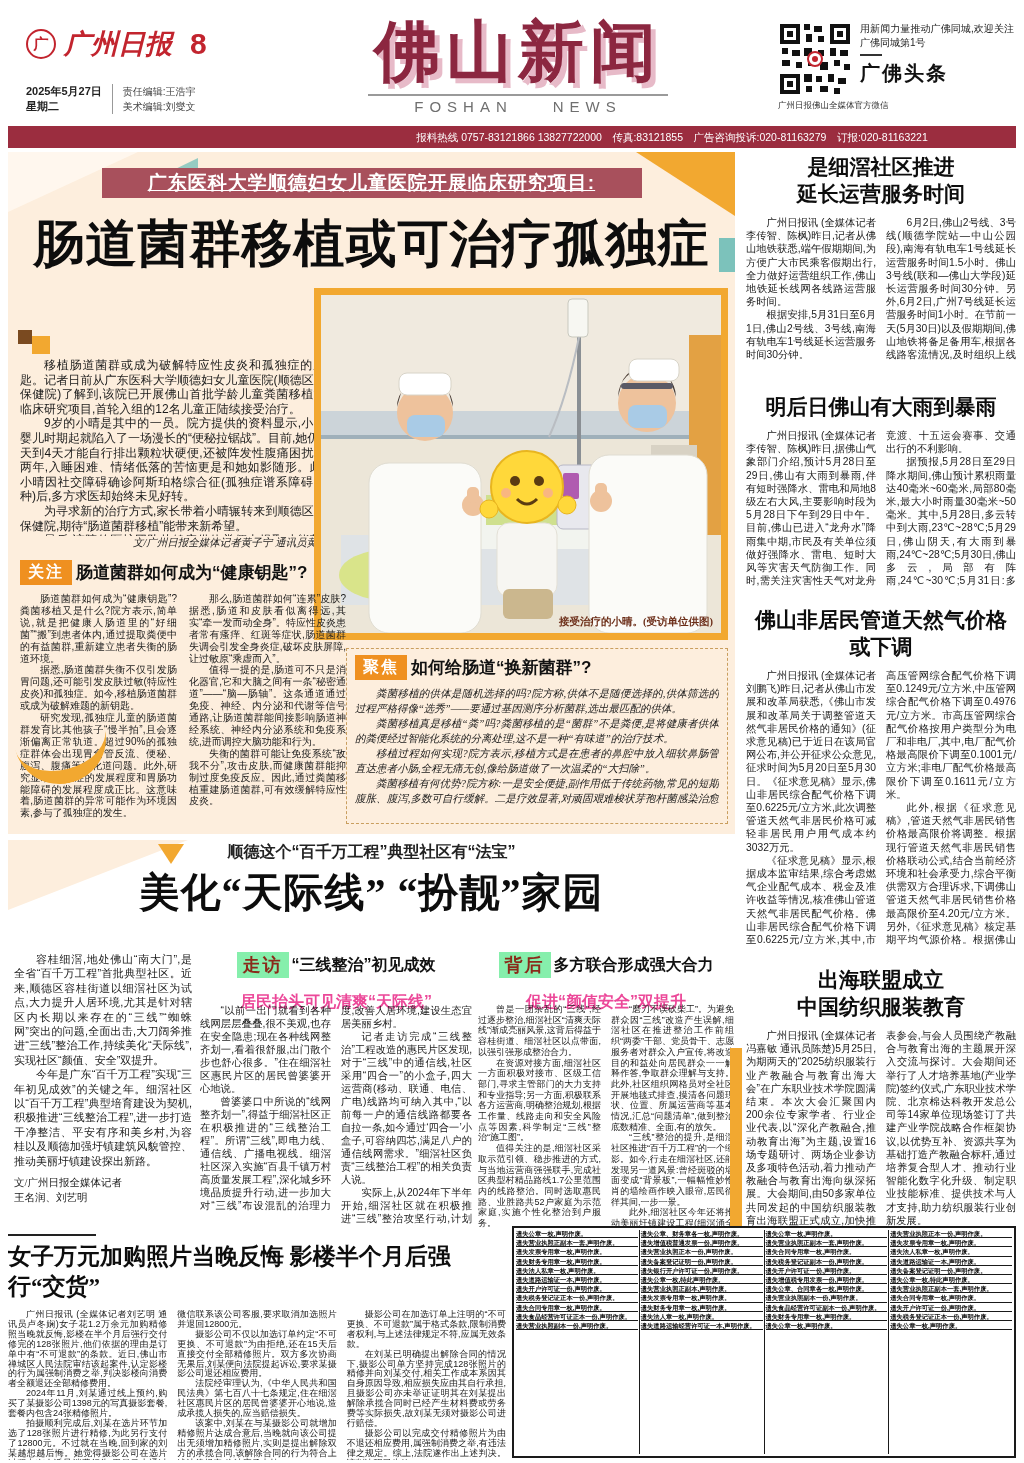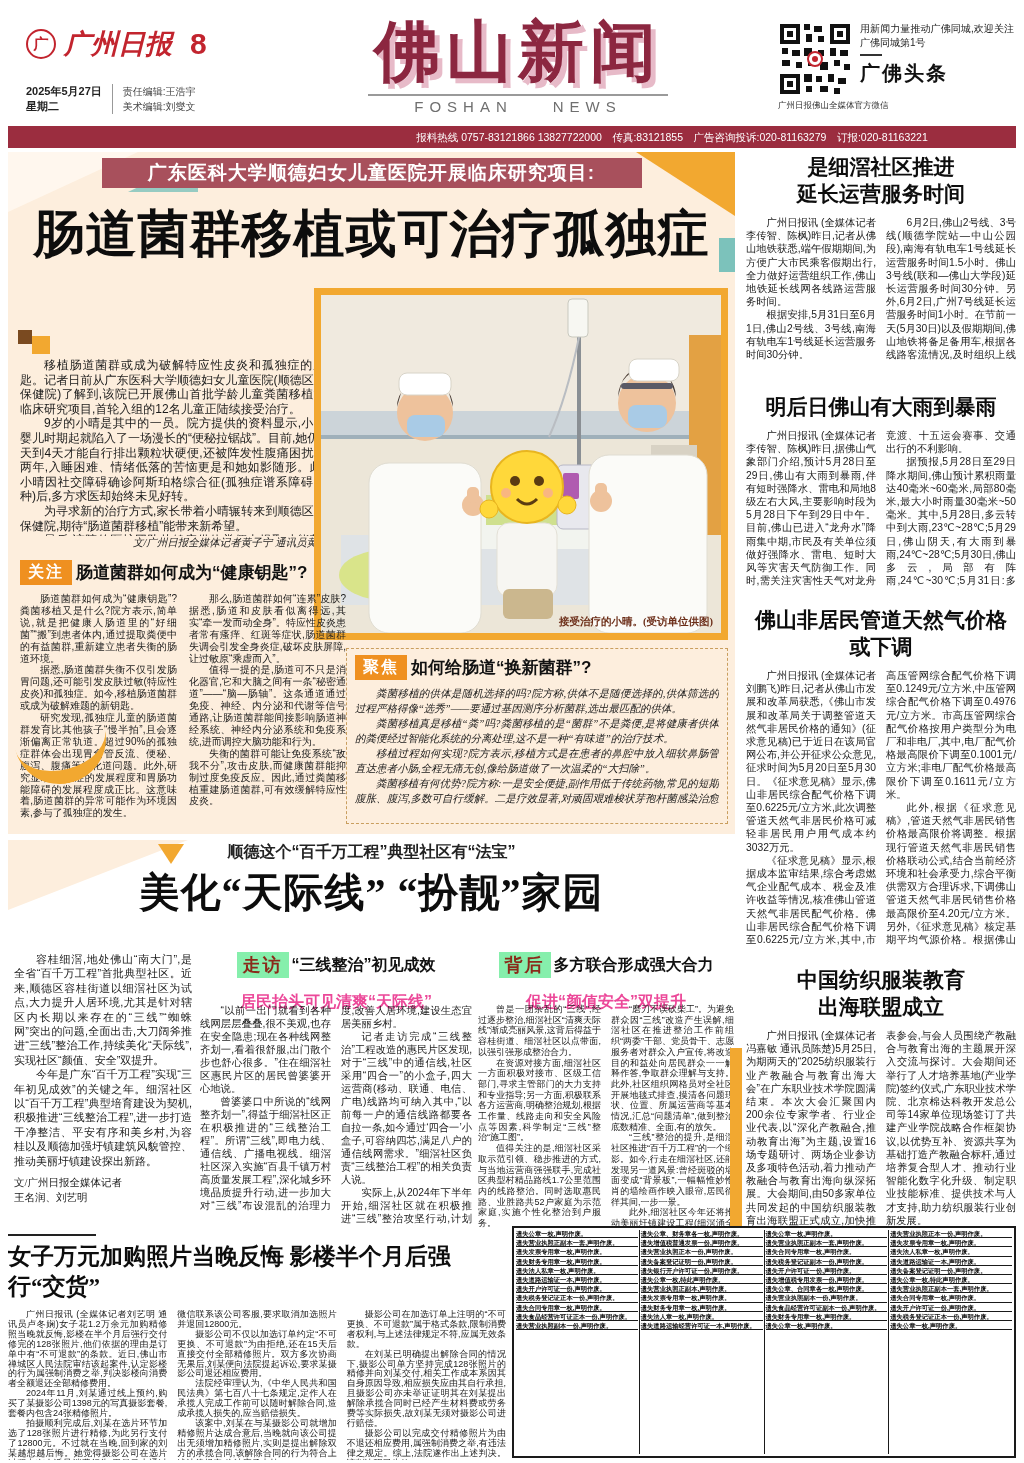--- a/index.html
+++ b/index.html
@@ -34,22 +34,22 @@
     color:#fff;font-size:10.5px;line-height:22px;text-align:center;padding-left:320px;box-sizing:border-box;}
   
   .lead{position:absolute;left:8px;top:152px;width:727px;height:682px;background:#fdeedd;overflow:hidden;}
   .deco-gold-tr{position:absolute;right:0;top:0;width:110px;height:64px;background:#f2a830;
     clip-path:polygon(100% 0,100% 100%,10% 0);}
   .deco-teal-r{position:absolute;right:0;top:86px;width:16px;height:34px;background:#7cc2bb;}
   .deco-teal-l{position:absolute;left:120px;top:6px;width:70px;height:34px;background:#7cc2bb;
     clip-path:polygon(0 100%,100% 0,100% 100%);opacity:.8;}
   .deco-white-l{position:absolute;left:0;top:0;width:130px;height:60px;background:#fff7ee;
     clip-path:polygon(0 0,100% 0,0 100%);}
-  .lead-kicker{position:relative;margin:6px auto 0 auto;width:540px;background:#a8505c;color:#fff;
-    font-size:19px;font-weight:bold;text-align:center;line-height:30px;letter-spacing:1px;}
+  .lead-kicker{position:relative;margin:16px auto 0 auto;width:540px;background:#a8505c;color:#fff;
+    font-size:19px;font-weight:bold;text-align:center;line-height:30px;letter-spacing:1px;text-decoration:underline;}
   .lead-headline{position:relative;text-align:center;font-size:51px;font-weight:900;letter-spacing:1px;
     color:#0d0d0d;margin-top:12px;font-family:"Liberation Serif","DejaVu Serif",serif;}
   .sq1{position:absolute;left:10px;top:178px;width:14px;height:14px;background:#7a4a20;}
   .sq2{position:absolute;left:24px;top:184px;width:18px;height:18px;background:#f2a830;}
   .lead-body{position:absolute;left:12px;top:206px;width:318px;height:178px;font-size:12px;line-height:14.6px;
     text-align:justify;overflow:hidden;}
   .lead-body p,.para{margin:0;text-indent:2em;}
   .lead-byline{position:absolute;left:12px;top:384px;width:318px;text-align:right;font-size:10.5px;
     font-family:"Liberation Serif",serif;font-style:italic;color:#222;}
   
@@ -375,40 +375,40 @@
         <div>或下调</div>
       </div>
       <div class="rail-cols">
           <p class="para">广州日报讯 (全媒体记者刘鹏飞)昨日,记者从佛山市发展和改革局获悉,《佛山市发展和改革局关于调整管道天然气非居民价格的通知》(征求意见稿)已于近日在该局官网公布,并公开征求公众意见,征求时间为5月20日至5月30日。《征求意见稿》显示,佛山非居民综合配气价格下调至0.6225元/立方米,此次调整管道天然气非居民价格可减轻非居民用户用气成本约3032万元。</p>
           <p class="para">《征求意见稿》显示,根据成本监审结果,综合考虑燃气企业配气成本、税金及准许收益等情况,核准佛山管道天然气非居民配气价格。佛山非居民综合配气价格下调至0.6225元/立方米,其中,市高压管网综合配气价格下调至0.1249元/立方米,中压管网综合配气价格下调至0.4976元/立方米。市高压管网综合配气价格按用户类型分为电厂和非电厂,其中,电厂配气价格最高限价下调至0.1001元/立方米;非电厂配气价格最高限价下调至0.1611元/立方米。</p>
           <p class="para">此外,根据《征求意见稿》,管道天然气非居民销售价格最高限价将调整。根据现行管道天然气非居民销售价格联动公式,结合当前经济环境和社会承受力,综合平衡供需双方合理诉求,下调佛山管道天然气非居民销售价格最高限价至4.20元/立方米。另外,《征求意见稿》核定基期平均气源价格。根据佛山管道天然气气源价格调查结果,合理核定佛山管道天然气非居民价格联动机制中基期平均气源价格为3.20元/立方米。</p>
         </div>
     </div>
     <div class="rail-article ra4">
       <div class="rail-title">
+        <div>出海联盟成立</div>
         <div>中国纺织服装教育</div>
-        <div>出海联盟成立</div>
       </div>
       <div class="rail-cols">
           <p class="para">广州日报讯 (全媒体记者冯嘉敏 通讯员陈楚)5月25日,为期两天的“2025纺织服装行业产教融合与教育出海大会”在广东职业技术学院圆满结束。本次大会汇聚国内200余位专家学者、行业企业代表,以“深化产教融合,推动教育出海”为主题,设置16场专题研讨、两场企业参访及多项特色活动,着力推动产教融合与教育出海向纵深拓展。大会期间,由50多家单位共同发起的中国纺织服装教育出海联盟正式成立,加快推进纺织服装教育国际化进程。</p>
           <p class="para">大会邀请了国内一众知名行业专家、学者和企业代表参会,与会人员围绕产教融合与教育出海的主题展开深入交流与探讨。大会期间还举行了人才培养基地(产业学院)签约仪式,广东职业技术学院、北京棉达科教开发总公司等14家单位现场签订了共建产业学院战略合作框架协议,以优势互补、资源共享为基础打造产教融合标杆,通过培养复合型人才、推动行业智能化数字化升级、制定职业技能标准、提供技术与人才支持,助力纺织服装行业创新发展。</p>
           <p class="para">作为本次大会的一个重要成果,广东职业技术学院、常州纺织服装职业技术学院、上海工程技术大学等多所高校代表和中国纺织服装教育学会代表共同举行了联盟成立仪式,标志着教育出海联盟正式起航。联盟将在整合行业资源,推动纺织服装教育的国际化发展,促进国内外教育机构、企业之间的合作与交流等方面发挥重要作用。</p>
         </div>
     </div>
   </div>
 
   <div class="court">
     <div class="court-rule"></div>
     <div class="court-headline">女子万元加购照片当晚反悔  影楼半个月后强行“交货”</div>
     <div class="court-cols">
         <p class="para">广州日报讯 (全媒体记者刘艺明 通讯员卢冬娴)女子花1.2万余元加购精修照当晚就反悔,影楼在半个月后强行交付修完的128张照片,他们依据的理由是订单中有“不可退款”的条款。近日,佛山市禅城区人民法院审结该起案件,认定影楼的行为属强制消费之举,判决影楼向消费者全额退还全部精修费用。</p>
         <p class="para">2024年11月,刘某通过线上预约,购买了某摄影公司1398元的写真摄影套餐,套餐内包含24张精修照片。</p>
         <p class="para">拍摄顺利完成后,刘某在选片环节加选了128张照片进行精修,为此另行支付了12800元。不过就在当晚,回到家的刘某越想越后悔。她觉得摄影公司在选片过程中存在诱导消费行为,于是马上通过微信联系该公司客服,要求取消加选照片并退回12800元。</p>
         <p class="para">摄影公司不仅以加选订单约定“不可更换、不可退款”为由拒绝,还在15天后直接交付全部精修照片。双方多次协商无果后,刘某便向法院提起诉讼,要求某摄影公司退还相应费用。</p>
-        <p class="para">法院经审理认为,《中华人民共和国民法典》第七百八十七条规定,定作人在承揽人完成工作前可以随时解除合同,造成承揽人损失的,应当赔偿损失。</p>
+        <p class="para">法院经审理认为,《中华人民共和国民法典》第七百八十七条规定,住在细滘社区惠民片区的居民曾婆婆开心地说,造成承揽人损失的,应当赔偿损失。</p>
         <p class="para">该案中,刘某在与某摄影公司就增加精修照片达成合意后,当晚就向该公司提出无须增加精修照片,实则是提出解除双方的承揽合同,该解除合同的行为符合上述法律规定,依法应予支持。</p>
         <p class="para">摄影公司在加选订单上注明的“不可更换、不可退款”属于格式条款,限制消费者权利,与上述法律规定不符,应属无效条款。</p>
         <p class="para">在刘某已明确提出解除合同的情况下,摄影公司单方坚持完成128张照片的精修并向刘某交付,相关工作成本系因其自身原因导致,相应损失应由其自行承担,且摄影公司亦未举证证明其在刘某提出解除承揽合同时已经产生材料费或劳务费等实际损失,故刘某无须对摄影公司进行赔偿。</p>
         <p class="para">摄影公司以完成交付精修照片为由不退还相应费用,属强制消费之举,有违法律之规定。综上,法院遂作出上述判决。该判决现已生效。</p>
       </div>
   </div>
 
   <div class="ads">
     <div class="ads-cols">
         <p class="para">遗失公章一枚,声明作废。</p>

